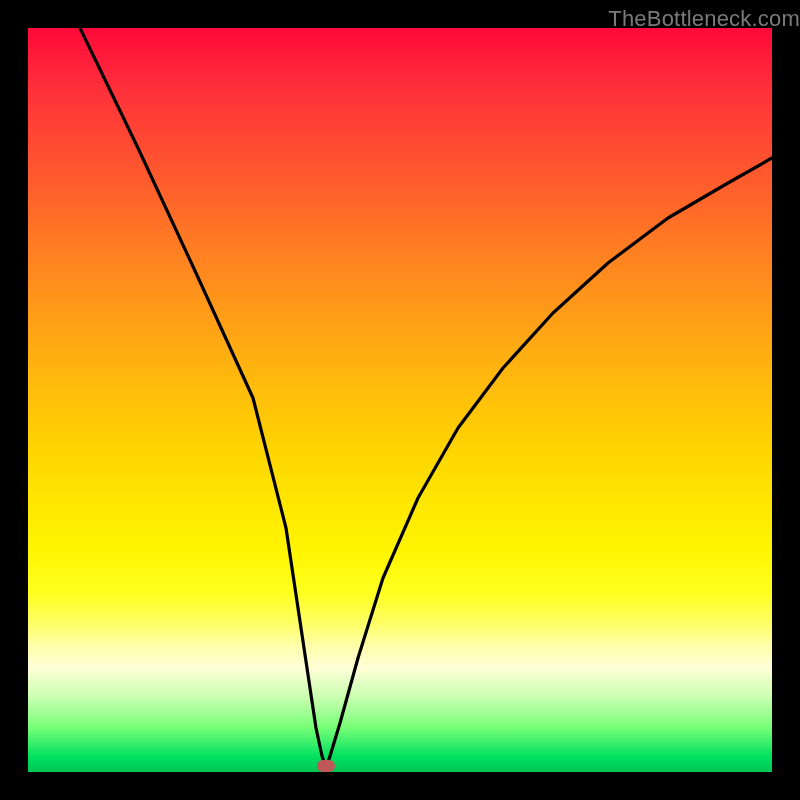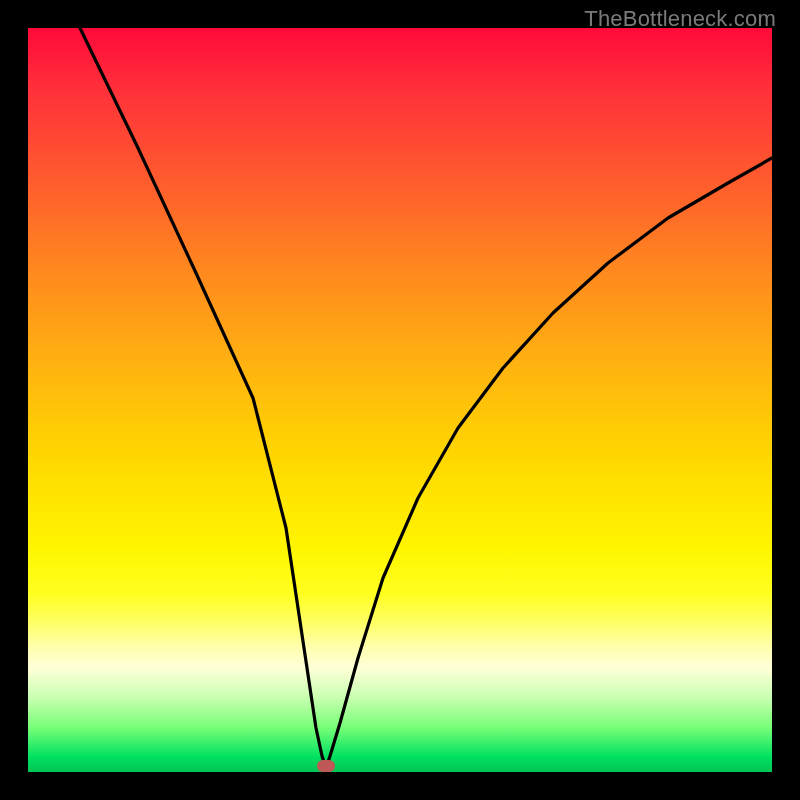--- a/index.html
+++ b/index.html
@@ -13,21 +13,21 @@
   }
   .frame {
     position: relative;
     width: 800px;
     height: 800px;
     background: #000;
   }
   .watermark {
     position: absolute;
     top: 6px;
-    right: 24px;
+    right: 0;
     color: #7a7a7a;
     font-size: 22px;
     letter-spacing: 0.2px;
     z-index: 10;
     font-weight: 500;
   }
   .plot {
     position: absolute;
     left: 28px;
     top: 28px;

